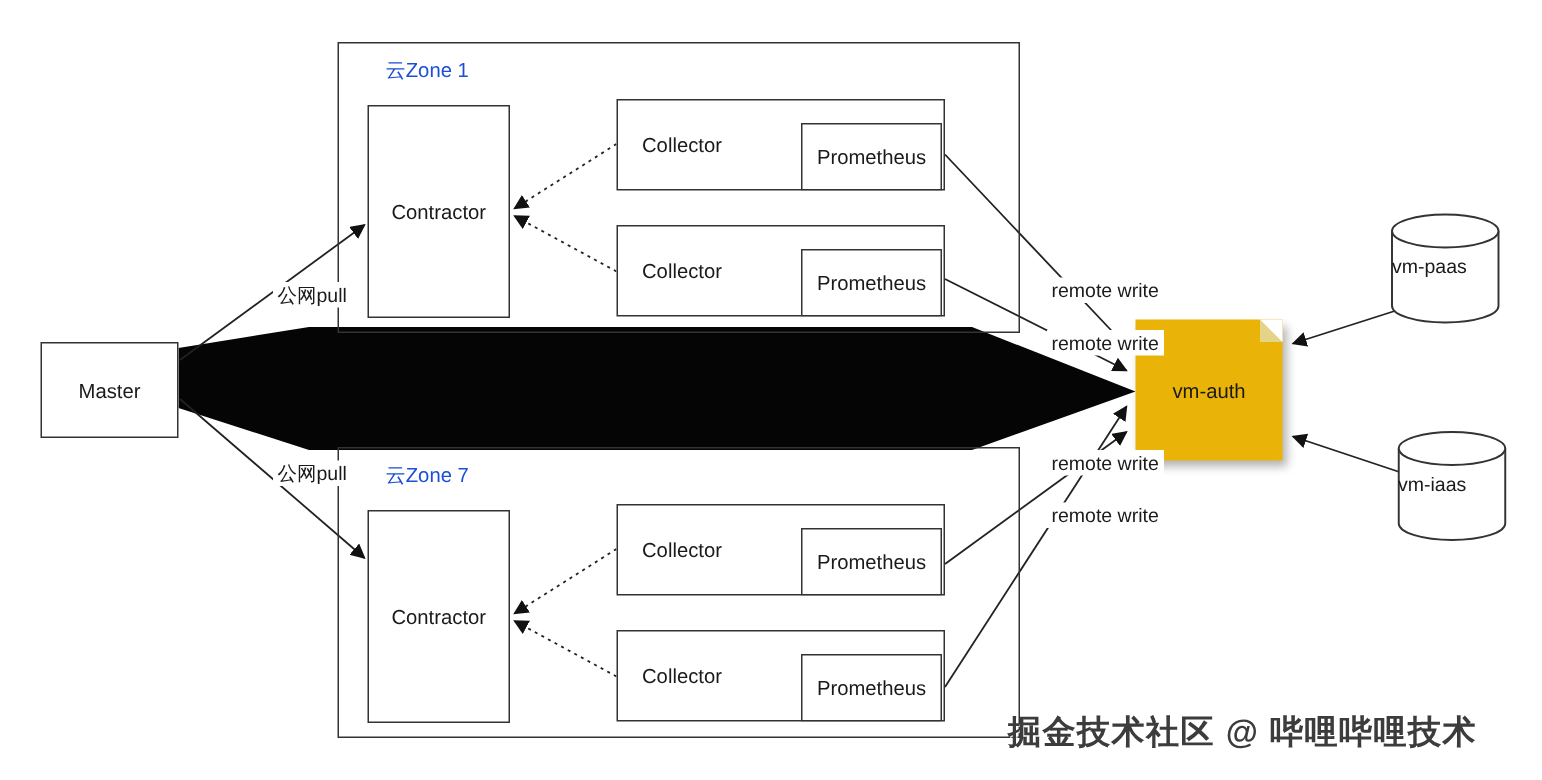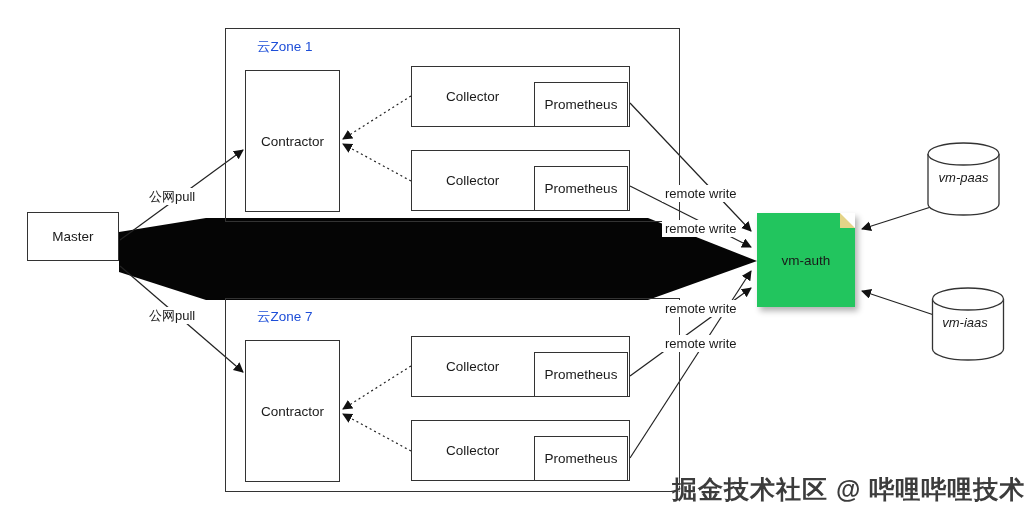--- a/index.html
+++ b/index.html
@@ -12,40 +12,40 @@
     position:absolute;border:1px solid #333;background:#fff;box-sizing:border-box;
     display:flex;align-items:center;justify-content:center;
     font-size:13.5px;color:#1a1a1a;z-index:3;
   }
   .zone{
     position:absolute;border:1px solid #333;box-sizing:border-box;background:transparent;z-index:2;
   }
   .zone-title{
     position:absolute;font-size:13.5px;color:#1d4ed8;z-index:3;white-space:nowrap;
   }
-  .collector{justify-content:flex-start;padding-left:34px;}
+  .collector{justify-content:flex-start;padding-left:16px;}
   .lbl{
     position:absolute;font-size:13px;color:#1a1a1a;background:#fff;padding:0 3px;
-    white-space:nowrap;z-index:4;line-height:17px;
+    white-space:nowrap;z-index:4;line-height:17px;margin-left:36px;
   }
   .sticky{
     position:absolute;left:757px;top:213px;width:98px;height:94px;
-    background:#22c55e;box-shadow:3px 4px 6px rgba(0,0,0,.3);
+    background:#eab308;box-shadow:3px 4px 6px rgba(0,0,0,.3);
     display:flex;align-items:center;justify-content:center;font-size:13.5px;z-index:3;
   }
   .sticky::before{
     content:"";position:absolute;top:0;right:0;width:0;height:0;border-style:solid;
     border-width:0 15px 15px 0;border-color:#ffffff #ffffff #E4D488 #E4D488;
   }
   .db-label{
-    position:absolute;font-size:13px;color:#1a1a1a;z-index:3;text-align:center;font-style:italic;
+    position:absolute;font-size:13px;color:#1a1a1a;z-index:3;
   }
   .watermark{
     position:absolute;left:672px;top:473px;z-index:5;
-    font-size:25px;font-weight:700;letter-spacing:1px;color:#3c3c3c;
+    font-size:22px;font-weight:700;letter-spacing:1px;color:#3c3c3c;
     text-shadow:1px 1px 0 rgba(255,255,255,.7);white-space:nowrap;
   }
   svg{display:block;}
 </style>
 </head>
 <body>
 
 <div class="canvas">
 
   <svg class="layer" width="1028" height="520" viewBox="0 0 1028 520">
@@ -78,21 +78,21 @@
       <path d="M928,154 L928,204 A35.5,11 0 0 0 999,204 L999,154" fill="#fff" stroke="#333" stroke-width="1.3"></path>
       <ellipse cx="963.5" cy="154" rx="35.5" ry="11" fill="#fff" stroke="#333" stroke-width="1.3"></ellipse>
     </g>
 
     <g>
       <path d="M932.5,299 L932.5,349 A35.5,11 0 0 0 1003.5,349 L1003.5,299" fill="#fff" stroke="#333" stroke-width="1.3"></path>
       <ellipse cx="968" cy="299" rx="35.5" ry="11" fill="#fff" stroke="#333" stroke-width="1.3"></ellipse>
     </g>
   </svg>
 
-  <div class="box" style="left:27px;top:212px;width:92px;height:49px">Master</div>
+  <div class="box" style="left:27px;top:228px;width:92px;height:64px">Master</div>
 
   <div class="lbl" style="left:146px;top:188px">公网pull</div>
   <div class="lbl" style="left:146px;top:307px">公网pull</div>
 
   <div class="zone" style="left:225px;top:28px;width:455px;height:194px"></div>
   <div class="zone-title" style="left:257px;top:38px">云Zone 1</div>
   <div class="box" style="left:245px;top:70px;width:95px;height:142px">Contractor</div>
   <div class="box collector" style="left:411px;top:66px;width:219px;height:61px">Collector</div>
   <div class="box" style="left:534px;top:82px;width:94px;height:45px">Prometheus</div>
   <div class="box collector" style="left:411px;top:150px;width:219px;height:61px">Collector</div>

